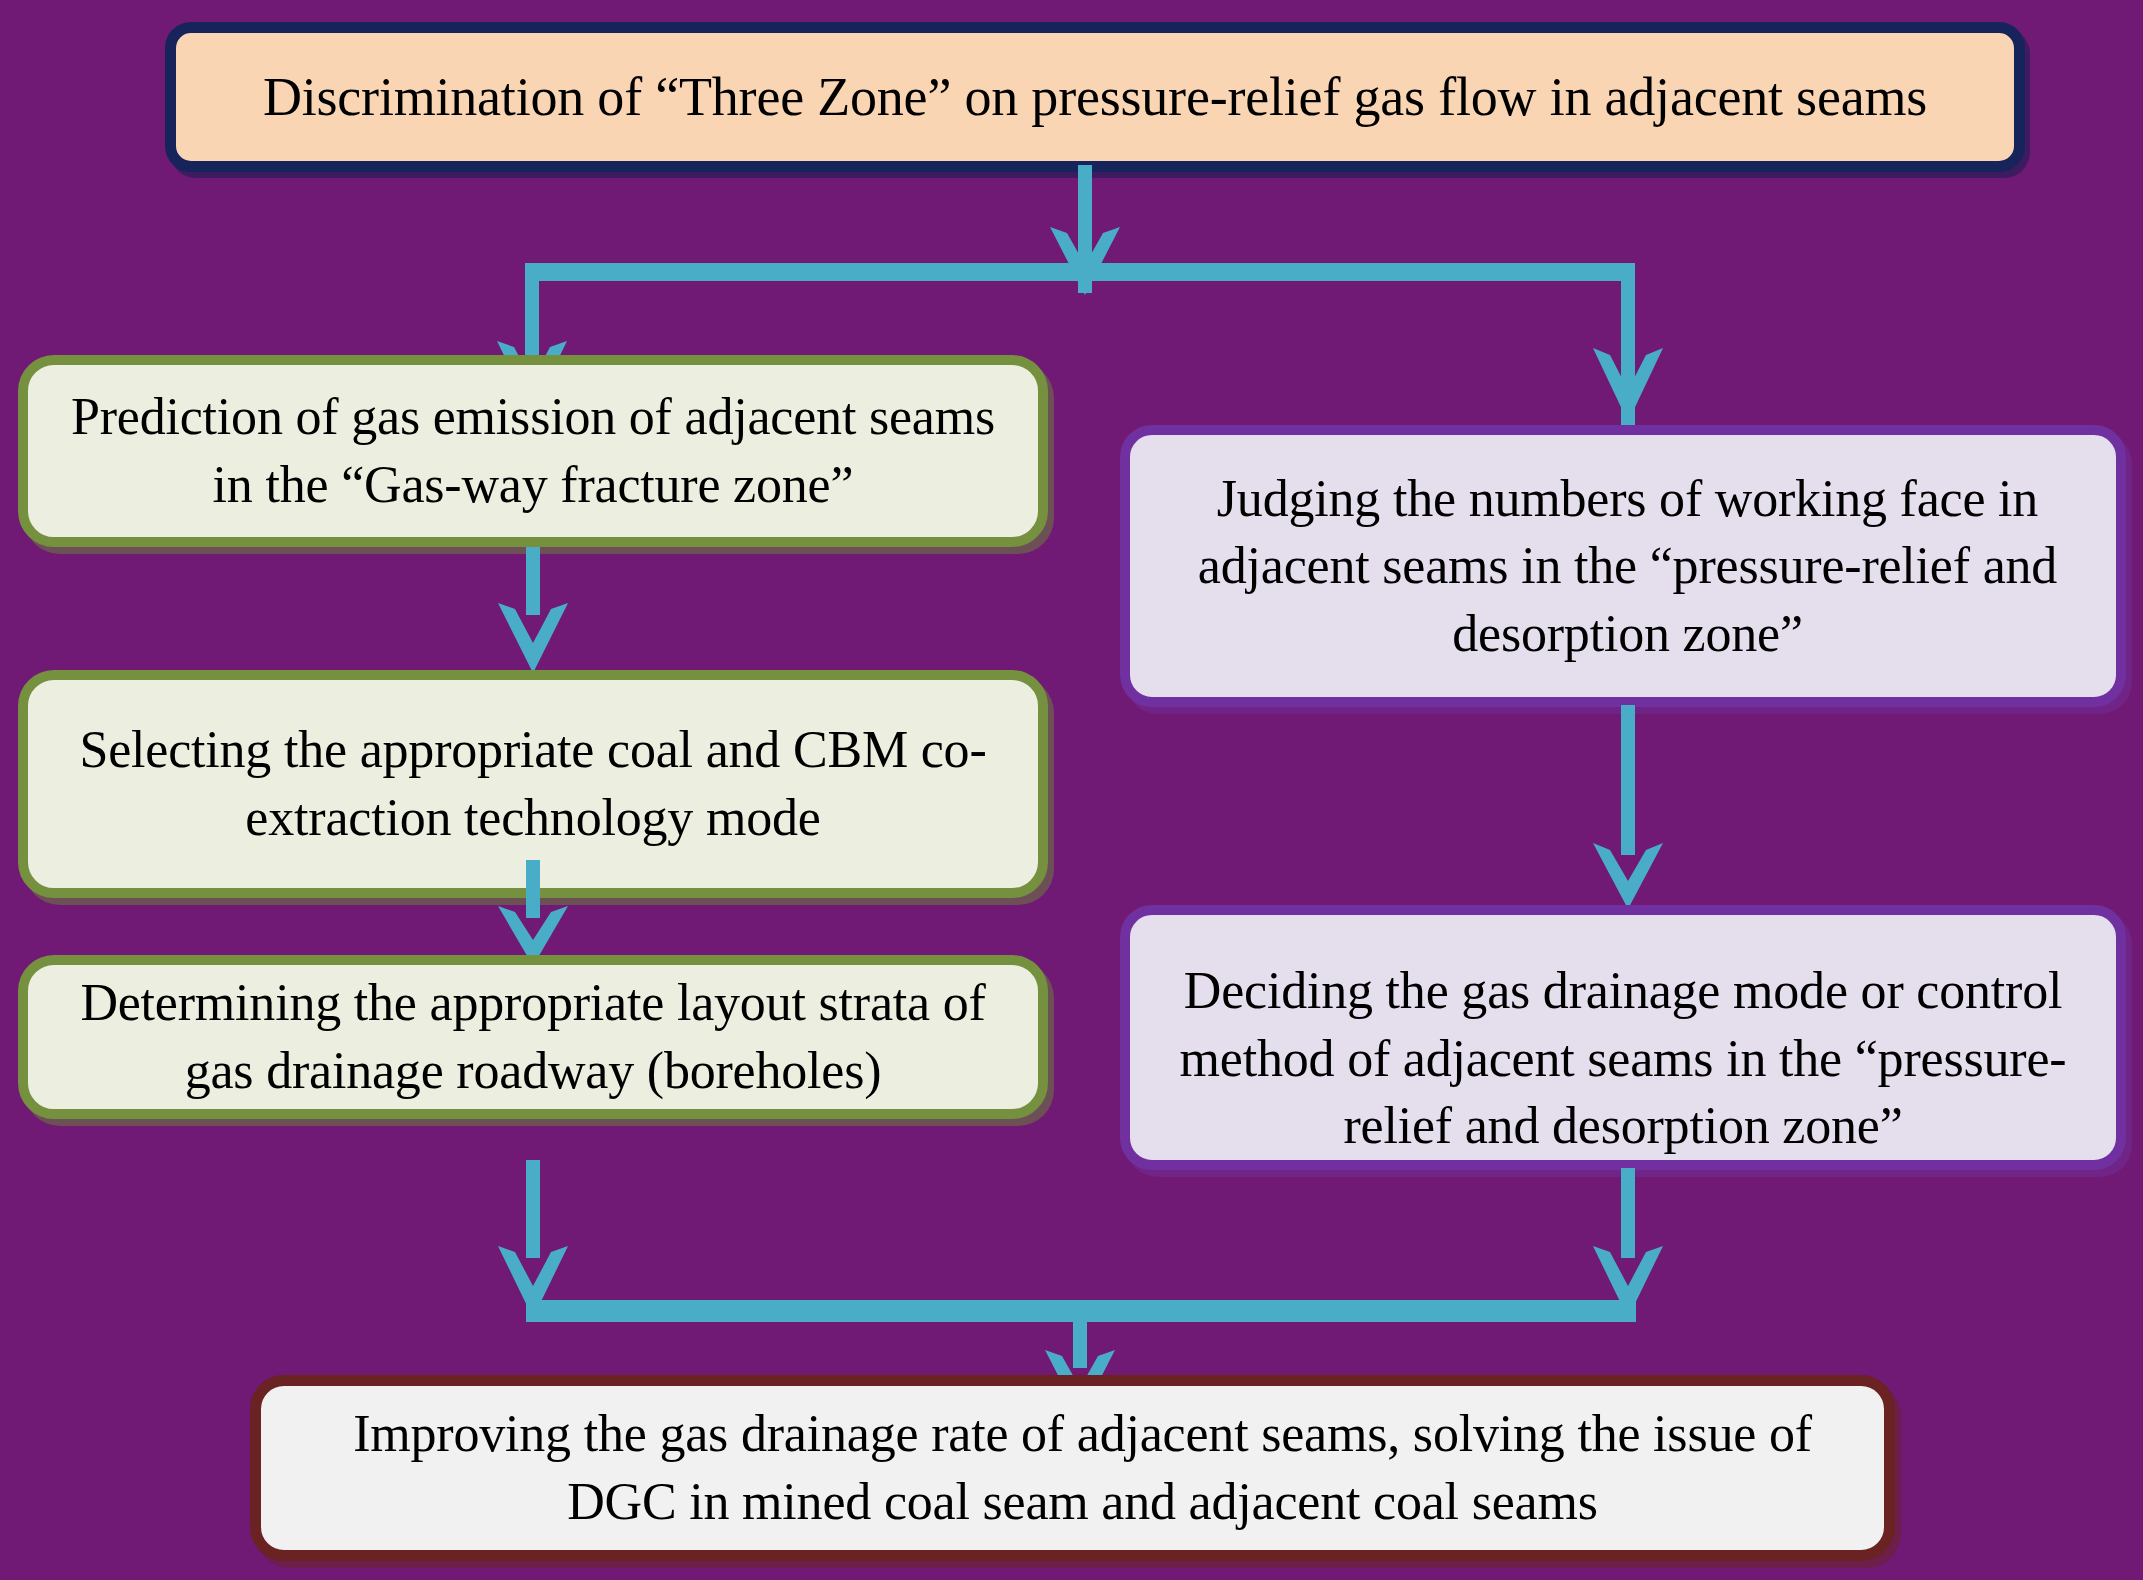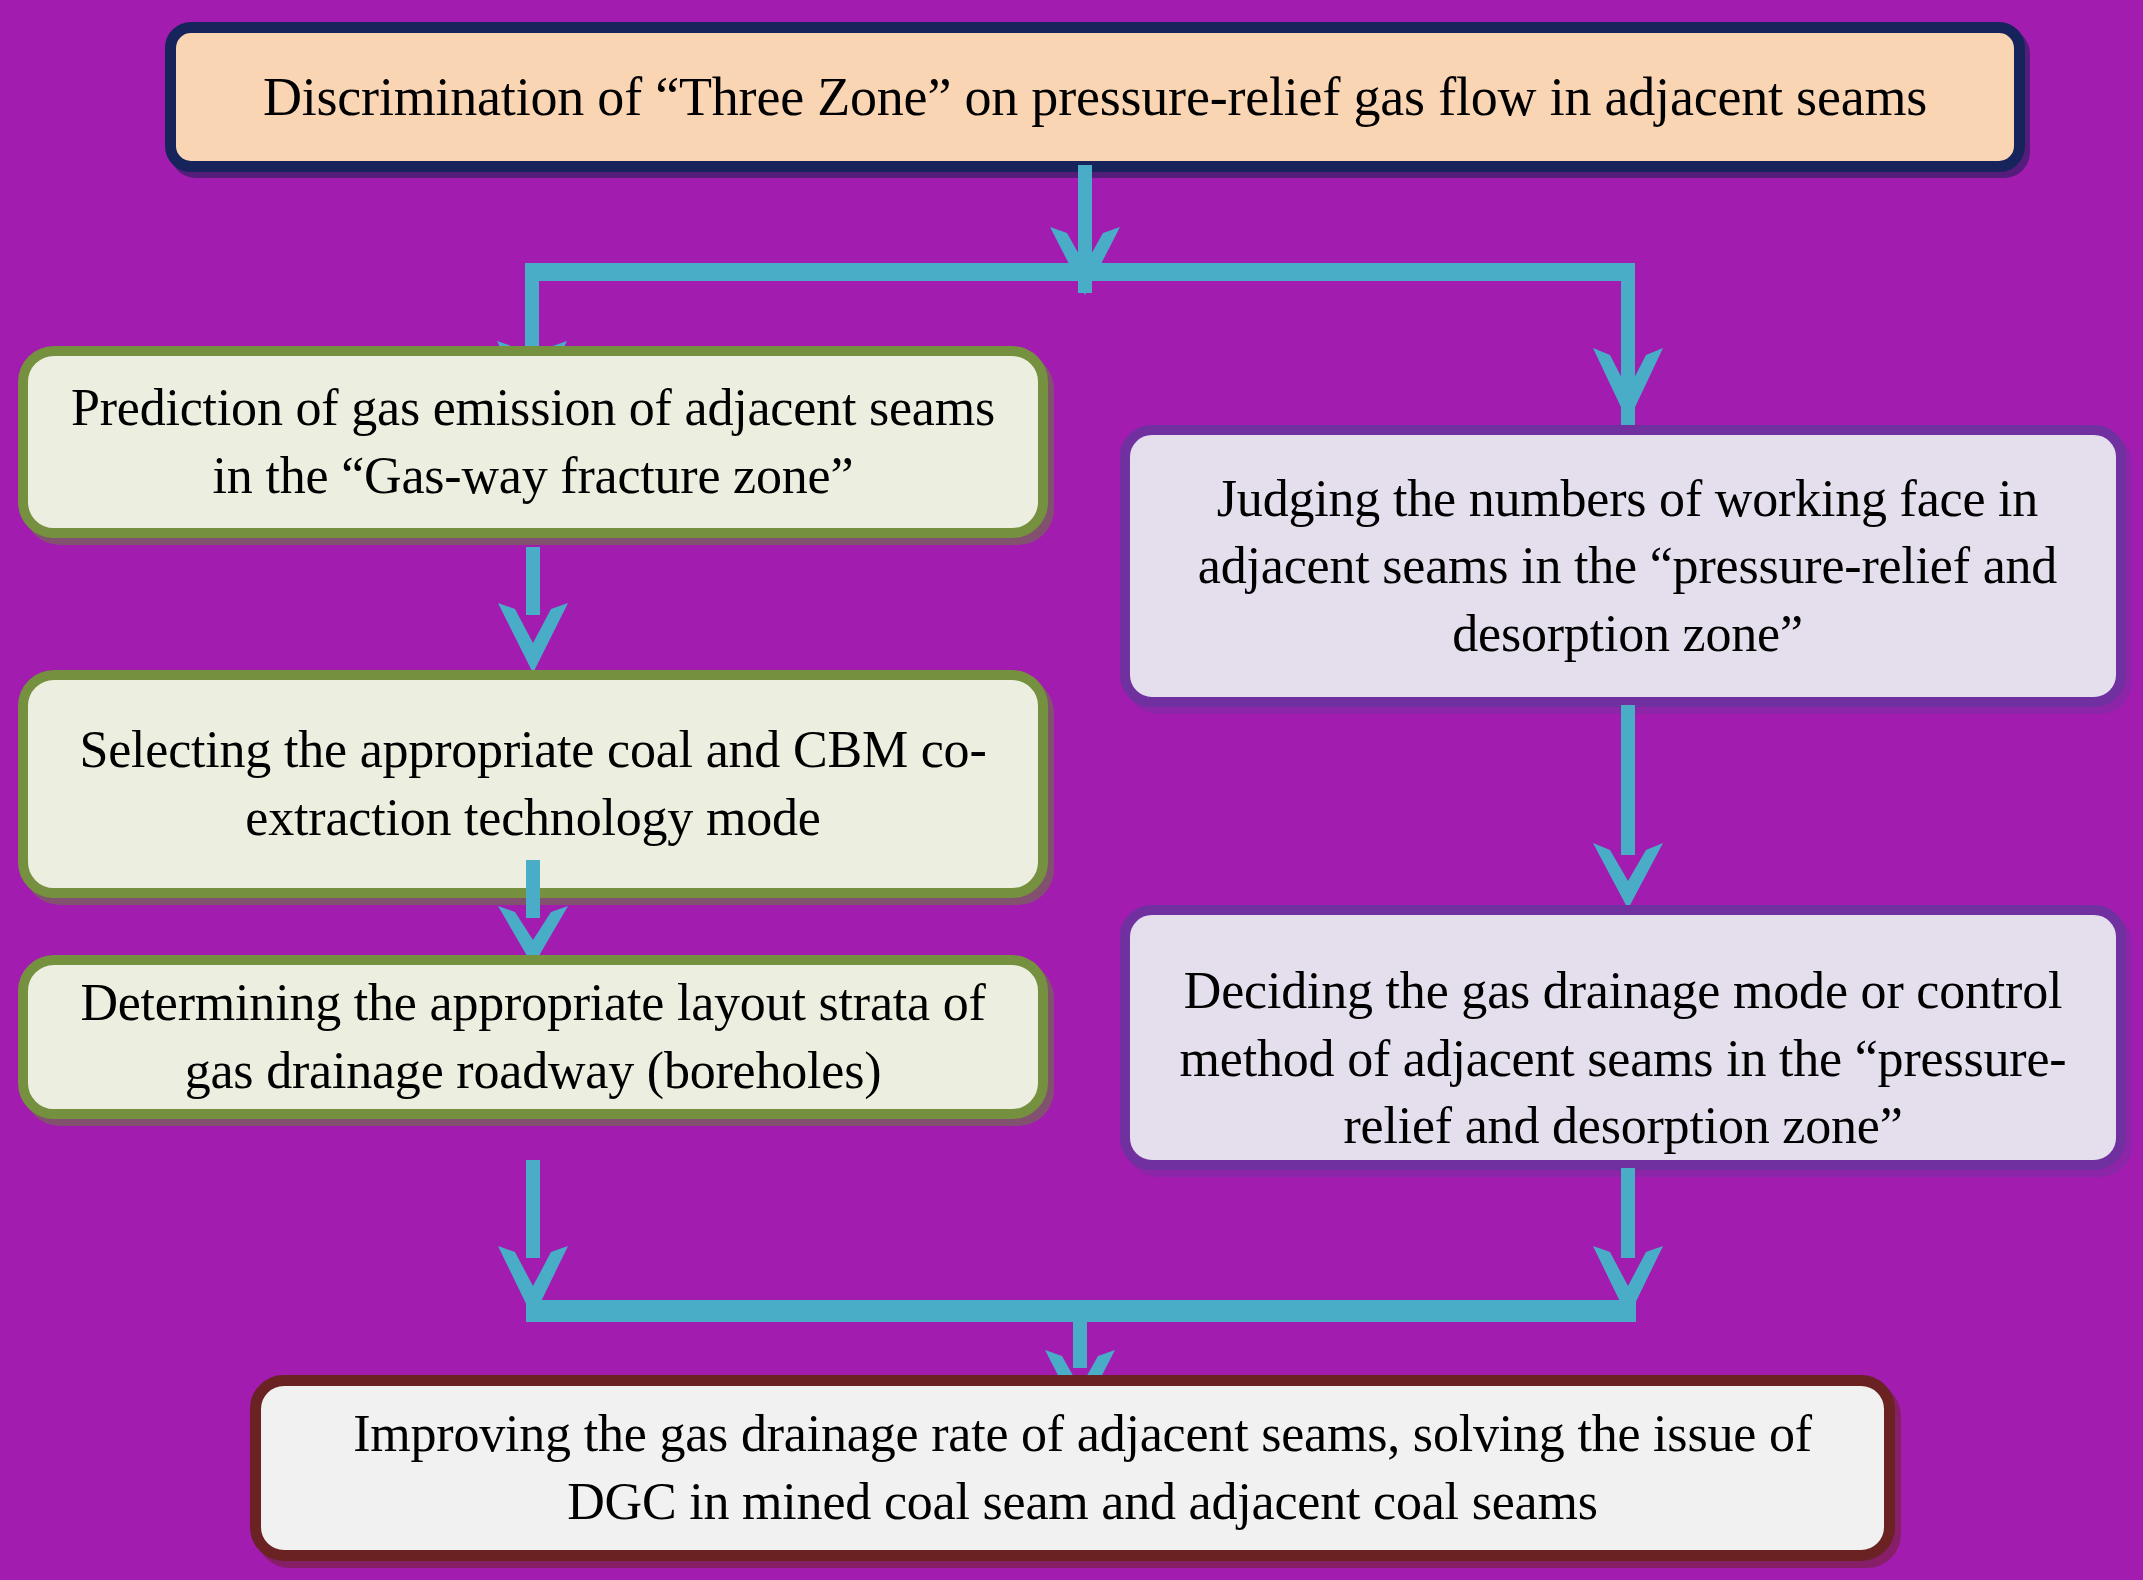--- a/index.html
+++ b/index.html
@@ -4,21 +4,21 @@
 <style>
   html, body {
     margin: 0;
     padding: 0;
     background: #ffffff;
   }
   #canvas {
     position: relative;
     width: 2143px;
     height: 1580px;
-    background: #a21caf;
+    background: #701a75;
     overflow: hidden;
     font-family: "Liberation Serif", "DejaVu Serif", serif;
   }
 
   
   .node {
     position: absolute;
     box-sizing: border-box;
     display: flex;
     align-items: center;
@@ -108,21 +108,21 @@
   <div class="conn" style="left:0px; top:425px; width:2143px; height:0px;">
     <svg width="2143" height="1" viewBox="0 0 2143 1"></svg>
   </div>
   <div class="conn" style="left:1560px; top:300px; width:180px; height:130px;">
     <svg width="180" height="130" viewBox="0 0 180 130">
       <rect x="61" y="0" width="14" height="60" fill="#4aadc8"></rect>
       <path d="M33,48 L68,122 L103,48 L86,55 L68,90 L50,55 Z" fill="#4aadc8"></path>
     </svg>
   </div>
 
-  <div class="node node-green" style="left:18px; top:346px; width:1030px; height:192px;justify-content:center;">
+  <div class="node node-green" style="left:18px; top:355px; width:1030px; height:192px;justify-content:center;">
     <span class="txt">Prediction of gas emission of adjacent seams in the “Gas-way fracture zone”</span>
   </div>
 
   <div class="conn" style="left:470px; top:547px; width:180px; height:130px;">
     <svg width="180" height="130" viewBox="0 0 180 130">
       <rect x="56" y="0" width="14" height="68" fill="#4aadc8"></rect>
       <path d="M28,56 L63,126 L98,56 L81,62 L63,96 L45,62 Z" fill="#4aadc8"></path>
     </svg>
   </div>
 

